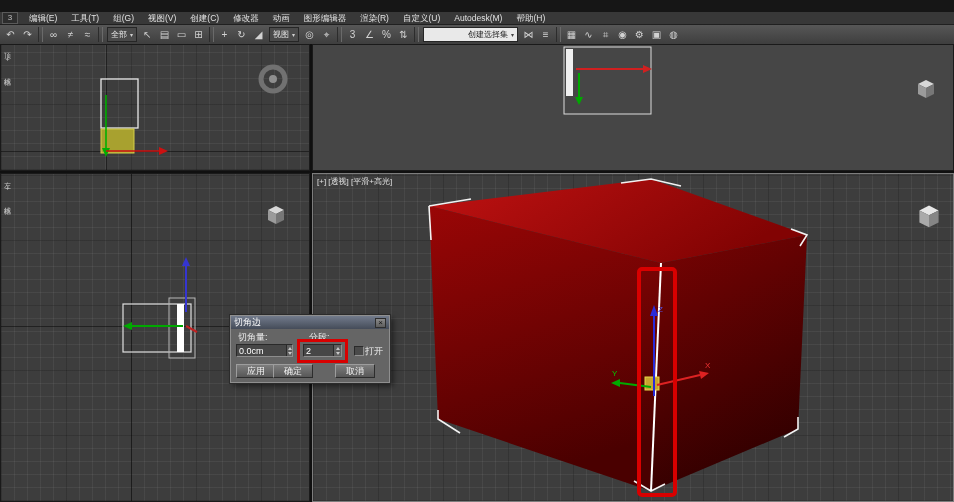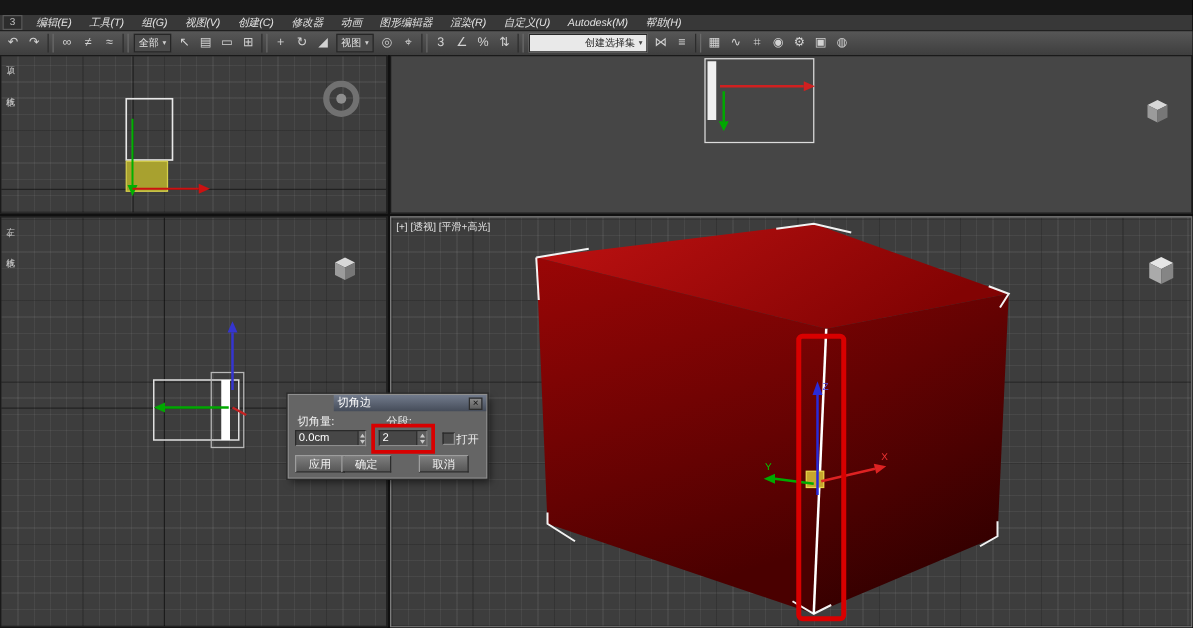--- a/index.html
+++ b/index.html
@@ -11,21 +11,21 @@
   .tb-center{position:absolute;left:50%;top:1px;transform:translateX(-50%);display:flex;gap:10px;white-space:nowrap;}
   .tb-right{position:absolute;right:2px;top:1px;display:flex;align-items:center;gap:3px;}
   .search-box{width:98px;height:9px;background:#23262b;border:1px solid #000;color:#9a9a9a;font-size:7px;padding:0 2px;}
   .search-box::placeholder{color:#8a8a8a;}
   .mini-ico{font-size:8px;color:#b0b0b0;line-height:9px;}
   .comm-dot{width:8px;height:8px;border-radius:50%;background:radial-gradient(circle at 35% 30%,#7fa8e8,#2e5fb8);}
 
   
   .menubar{position:absolute;left:0;top:12px;width:954px;height:12px;background:#383838;border-bottom:1px solid #202020;display:flex;align-items:center;color:#e2e2e2;font-size:8.5px;}
   .app-btn{width:14px;height:10px;margin:0 4px 0 2px;background:#2d2d2d;border:1px solid #5a5a5a;color:#c0c0c0;font-size:8px;text-align:center;line-height:10px;}
-  .menu-item{padding:0 7px;line-height:12px;white-space:nowrap;font-style:italic;}
+  .menu-item{padding:0 7px;line-height:12px;white-space:nowrap;}
 
   
   .toolbar{position:absolute;left:0;top:25px;width:954px;height:19px;background:linear-gradient(#575757,#3e3e3e);border-bottom:1px solid #1c1c1c;display:flex;align-items:center;padding-left:2px;}
   .ticon{width:17px;height:15px;display:flex;align-items:center;justify-content:center;font-size:10px;color:#d2d2d2;}
   .tsep{width:3px;height:15px;border-left:1px solid #2c2c2c;border-right:1px solid #6a6a6a;margin:0 2px;}
   .tcombo{height:13px;background:#4a4a4a;border:1px solid #262626;color:#e2e2e2;font-size:8px;display:flex;align-items:center;padding:0 3px;gap:3px;margin:16px 2px;white-space:nowrap;}
   .tcombo .chev{font-size:6px;color:#cfcfcf;}
   .tcombo.white{background:#e9e9e9;color:#222;padding-left:44px;}
   .tcombo.white .chev{color:#444;}
 
@@ -42,26 +42,26 @@
   .vp-bl{left:0;top:129px;width:310px;height:329px;}
   .vp-persp{left:312px;top:129px;width:642px;height:329px;border-color:#7d7d7d;text-align:center;}
   .vp svg{position:absolute;left:0;top:0;}
   .vp-label-v{position:absolute;left:1px;top:2px;writing-mode:vertical-rl;text-orientation:upright;font-size:7px;color:#c2c2c2;letter-spacing:1px;z-index:5;}
   .vp-label-h{position:absolute;left:4px;top:2px;font-size:8px;color:#e0e0e0;z-index:5;white-space:nowrap;}
   .axis-v{position:absolute;width:1px;top:0;bottom:0;background:rgba(0,0,0,.45);}
   .axis-h{position:absolute;height:1px;left:0;right:0;background:rgba(0,0,0,.45);}
 
   
   .dlg{position:absolute;left:230px;top:315px;width:158px;background:#656565;border:1px solid #8f8f8f;outline:1px solid #2b2b2b;box-shadow:3px 3px 6px rgba(0,0,0,.55);z-index:20;font-size:9px;color:#efefef;}
-  .dlg-title{height:13px;background:linear-gradient(#727b8c,#454c59);display:flex;align-items:center;padding:0 3px;color:#fff;margin-left:36px;}
+  .dlg-title{height:13px;background:linear-gradient(#727b8c,#454c59);display:flex;align-items:center;padding:0 3px;color:#fff;}
   .dlg-title .grow{flex:1;}
   .dlg-close{width:11px;height:10px;background:linear-gradient(#8a8a8a,#5e5e5e);border:1px solid #2d2d2d;color:#111;font-size:8px;line-height:8px;text-align:center;box-sizing:border-box;}
   .dlg-body{position:relative;height:53px;}
   .dlg-label{position:absolute;white-space:nowrap;}
-  .spin{position:absolute;height:13px;background:#474747;border:1px solid #2a2a2a;border-bottom-color:#8d8d8d;border-right-color:#8d8d8d;box-sizing:border-box;display:flex;align-items:flex-start;gap:20px;}
+  .spin{position:absolute;height:13px;background:#474747;border:1px solid #2a2a2a;border-bottom-color:#8d8d8d;border-right-color:#8d8d8d;box-sizing:border-box;display:flex;align-items:center;gap:20px;}
   .spin .val{flex:1;padding:0 2px;color:#fff;font-size:9px;}
   .spin .arr{width:8px;display:flex;flex-direction:column;border-left:1px solid #2a2a2a;}
   .spin .arr div{height:5.5px;background:#5e5e5e;position:relative;}
   .spin .arr div::after{content:"";position:absolute;left:1.5px;border-left:2.5px solid transparent;border-right:2.5px solid transparent;}
   .spin .arr .up::after{top:1.5px;border-bottom:3px solid #c9c9c9;}
   .spin .arr .dn::after{top:1.5px;border-top:3px solid #c9c9c9;}
   .red-note{position:absolute;left:66px;top:10px;width:51px;height:24px;border:3px solid #d80000;box-sizing:border-box;z-index:5;}
   .chk{position:absolute;left:123px;top:17px;width:8px;height:8px;background:#4a4a4a;border:1px solid #2a2a2a;border-bottom-color:#909090;border-right-color:#909090;}
   .dbtn{position:absolute;top:35px;width:40px;height:14px;background:linear-gradient(#7d7d7d,#575757);border:1px solid #2d2d2d;border-top-color:#9d9d9d;border-left-color:#9d9d9d;box-sizing:border-box;color:#f2f2f2;font-size:9px;text-align:center;line-height:12px;}
 </style>

